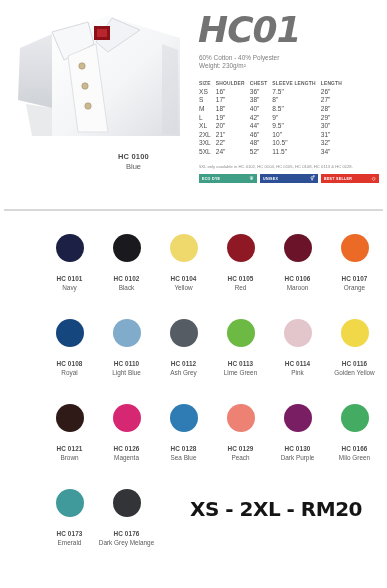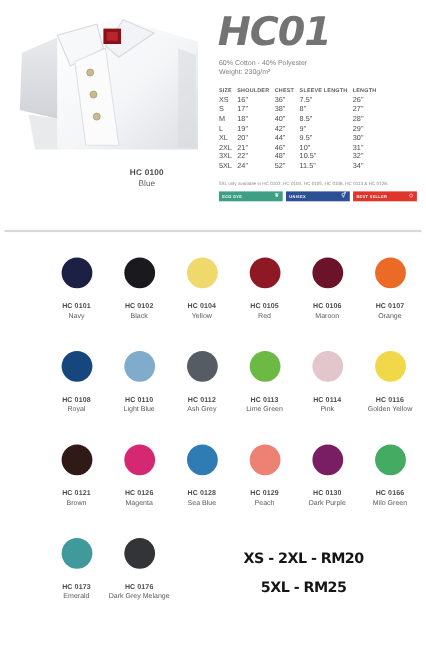--- a/index.html
+++ b/index.html
@@ -64,21 +64,21 @@
   .lbl-code{margin-top:13px;font-size:6.4px;font-weight:bold;color:#4b4b4b;line-height:8.6px;letter-spacing:.1px;}
   .lbl-name{font-size:6.4px;color:#5b5b5b;line-height:8.4px;}
 
   
   .price{
     position:absolute;right:8px;top:496px;width:206px;
     text-align:center;
     font-family:"DejaVu Sans", sans-serif;
     font-weight:bold;color:#151515;
   }
-  .price div{font-size:13px;line-height:26px;letter-spacing:-.5px;}
+  .price div{font-size:20px;line-height:26px;letter-spacing:-.5px;}
 </style>
 </head>
 <body>
 
 <div class="header">
 
   <div class="shirt-wrap">
     <svg class="shirt-img" viewBox="0 0 172 140">
       <defs>
         <linearGradient id="body" x1="0" y1="0" x2="1" y2="1">
@@ -323,14 +323,13 @@
       <div class="cell">
         <div class="dot" style="background: rgb(51, 52, 55);"></div>
         <div class="lbl-code">HC 0176</div>
         <div class="lbl-name">Dark Grey Melange</div>
       </div>
     </div>
   </div>
 
 <div class="price">
     <div>XS  - 2XL - RM20</div>
-    <div>5XL - RM25</div>
   </div>
 
 </body></html>

